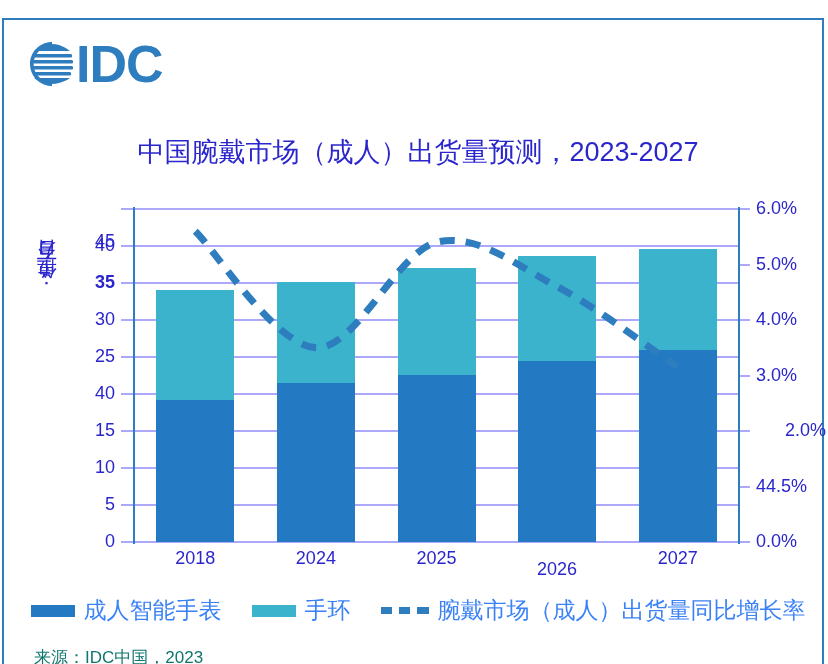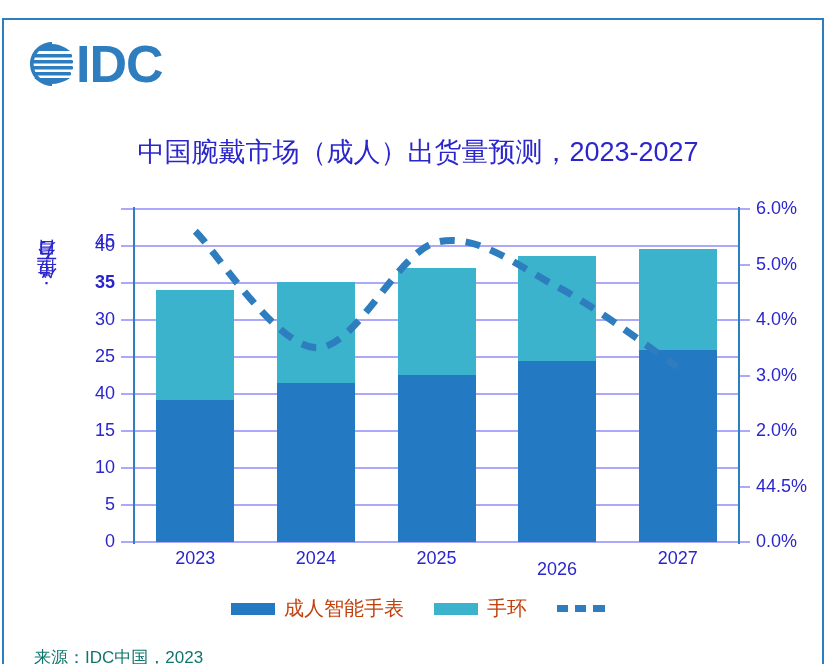--- a/index.html
+++ b/index.html
@@ -88,21 +88,21 @@
     display:flex; justify-content:center; align-items:center; gap:30px;
   }
   .legend-item { display:flex; align-items:center; gap:9px; }
   .swatch { width:44px; height:12px; display:block; }
   .swatch.sw1 { background:#2379C2; }
   .swatch.sw2 { background:#3BB3CC; }
   .swatch.dash {
     width:48px; height:7px; background:transparent;
     background-image:linear-gradient(to right, #2E7DBE 0 11px, transparent 11px 18px, #2E7DBE 18px 29px, transparent 29px 36px, #2E7DBE 36px 47px);
   }
-  .legend-label { font-size:20px; color:#c2410c; white-space:nowrap; }
+  .legend-label { font-size:23px; color:#3b82f6; white-space:nowrap; }
   
   #source {
     position:absolute; left:30px; top:626px;
     font-size:17px; color:#0f766e; white-space:nowrap;
   }
 </style>
 </head>
 <body>
 
 <div id="frame">
@@ -150,21 +150,21 @@
       <div class="ylabel-left" style="top: 226px; left: 69px; position: absolute; width: 42px;">40</div>
       <div class="tick-left" style="top: 188px;"></div>
       <div class="ylabel-left" style="top: 189px; left: 69px; position: absolute; width: 42px; margin-top: 33px;">45</div>
     </div>
   <div id="ticks-right">
       <div class="tick-right" style="top: 521px;"></div>
       <div class="ylabel-right" style="top: 522px; left: 752px; position: absolute;">0.0%</div>
       <div class="tick-right" style="top: 465.5px;"></div>
       <div class="ylabel-right" style="top: 466.5px; left: 752px; position: absolute;">44.5%</div>
       <div class="tick-right" style="top: 410px;"></div>
-      <div class="ylabel-right" style="top: 411px; left: 752px; position: absolute;">2.0%</div>
+      <div class="ylabel-right" style="top: 411px; left: 752px; position: absolute; text-align: right;">2.0%</div>
       <div class="tick-right" style="top: 354.5px;"></div>
       <div class="ylabel-right" style="top: 355.5px; left: 752px; position: absolute;">3.0%</div>
       <div class="tick-right" style="top: 299px;"></div>
       <div class="ylabel-right" style="top: 300px; left: 752px; position: absolute;">4.0%</div>
       <div class="tick-right" style="top: 243.5px;"></div>
       <div class="ylabel-right" style="top: 244.5px; left: 752px; position: absolute;">5.0%</div>
       <div class="tick-right" style="top: 188px;"></div>
       <div class="ylabel-right" style="top: 189px; left: 752px; position: absolute;">6.0%</div>
     </div>
 
@@ -188,36 +188,37 @@
       <div class="bar-seg bar-lower" style="left: 383.1px; top: 151.7px; width: 78px; height: 181.3px;"></div>
       <div class="bar-seg bar-upper" style="left: 383.1px; top: 46.62px; width: 78px; height: 105.08px;"></div>
       <div class="bar-seg bar-lower" style="left: 503.7px; top: 141.34px; width: 78px; height: 191.66px;"></div>
       <div class="bar-seg bar-upper" style="left: 503.7px; top: 39.96px; width: 78px; height: 101.38px;"></div>
       <svg width="603" height="333" style="position: absolute; left: 0px; top: 0px; overflow: visible;">
         <path d="M 60.3 22.20000000000003 C 80.39999999999999 41.62500000000003 140.7 136.9 180.89999999999998 138.75 C 221.09999999999997 140.6 261.3 43.47499999999999 301.5 33.29999999999999 C 341.7 23.124999999999993 381.9 56.88750000000002 422.09999999999997 77.70000000000002 C 462.29999999999995 98.51250000000002 522.5999999999999 144.7625 542.6999999999999 158.17499999999998" fill="none" stroke="#2E7DBE" stroke-width="7" stroke-dasharray="15 11" stroke-linecap="butt"></path>
       </svg>
     </div>
 
   <div id="xlabels">
-      <div class="xlabel" style="left: 131.3px;">2023</div>
+      <div class="xlabel" style="left: 131.3px;">2018</div>
       <div class="xlabel" style="left: 251.9px;">2024</div>
       <div class="xlabel" style="left: 372.5px;">2025</div>
       <div class="xlabel" style="left: 493.1px; margin-top: 11px;">2026</div>
       <div class="xlabel" style="left: 613.7px;">2027</div>
     </div>
 
   <div id="legend">
       <div class="legend-item">
         <span class="swatch sw1"></span>
         <span class="legend-label">成人智能手表</span>
       </div>
       <div class="legend-item">
         <span class="swatch sw2"></span>
         <span class="legend-label">手环</span>
       </div>
       <div class="legend-item">
         <span class="swatch dash"></span>
+        <span class="legend-label">腕戴市场（成人）出货量同比增长率</span>
       </div>
     </div>
 
   <div id="source">来源：IDC中国，2023</div>
 
 </div>
 
 </body></html>

